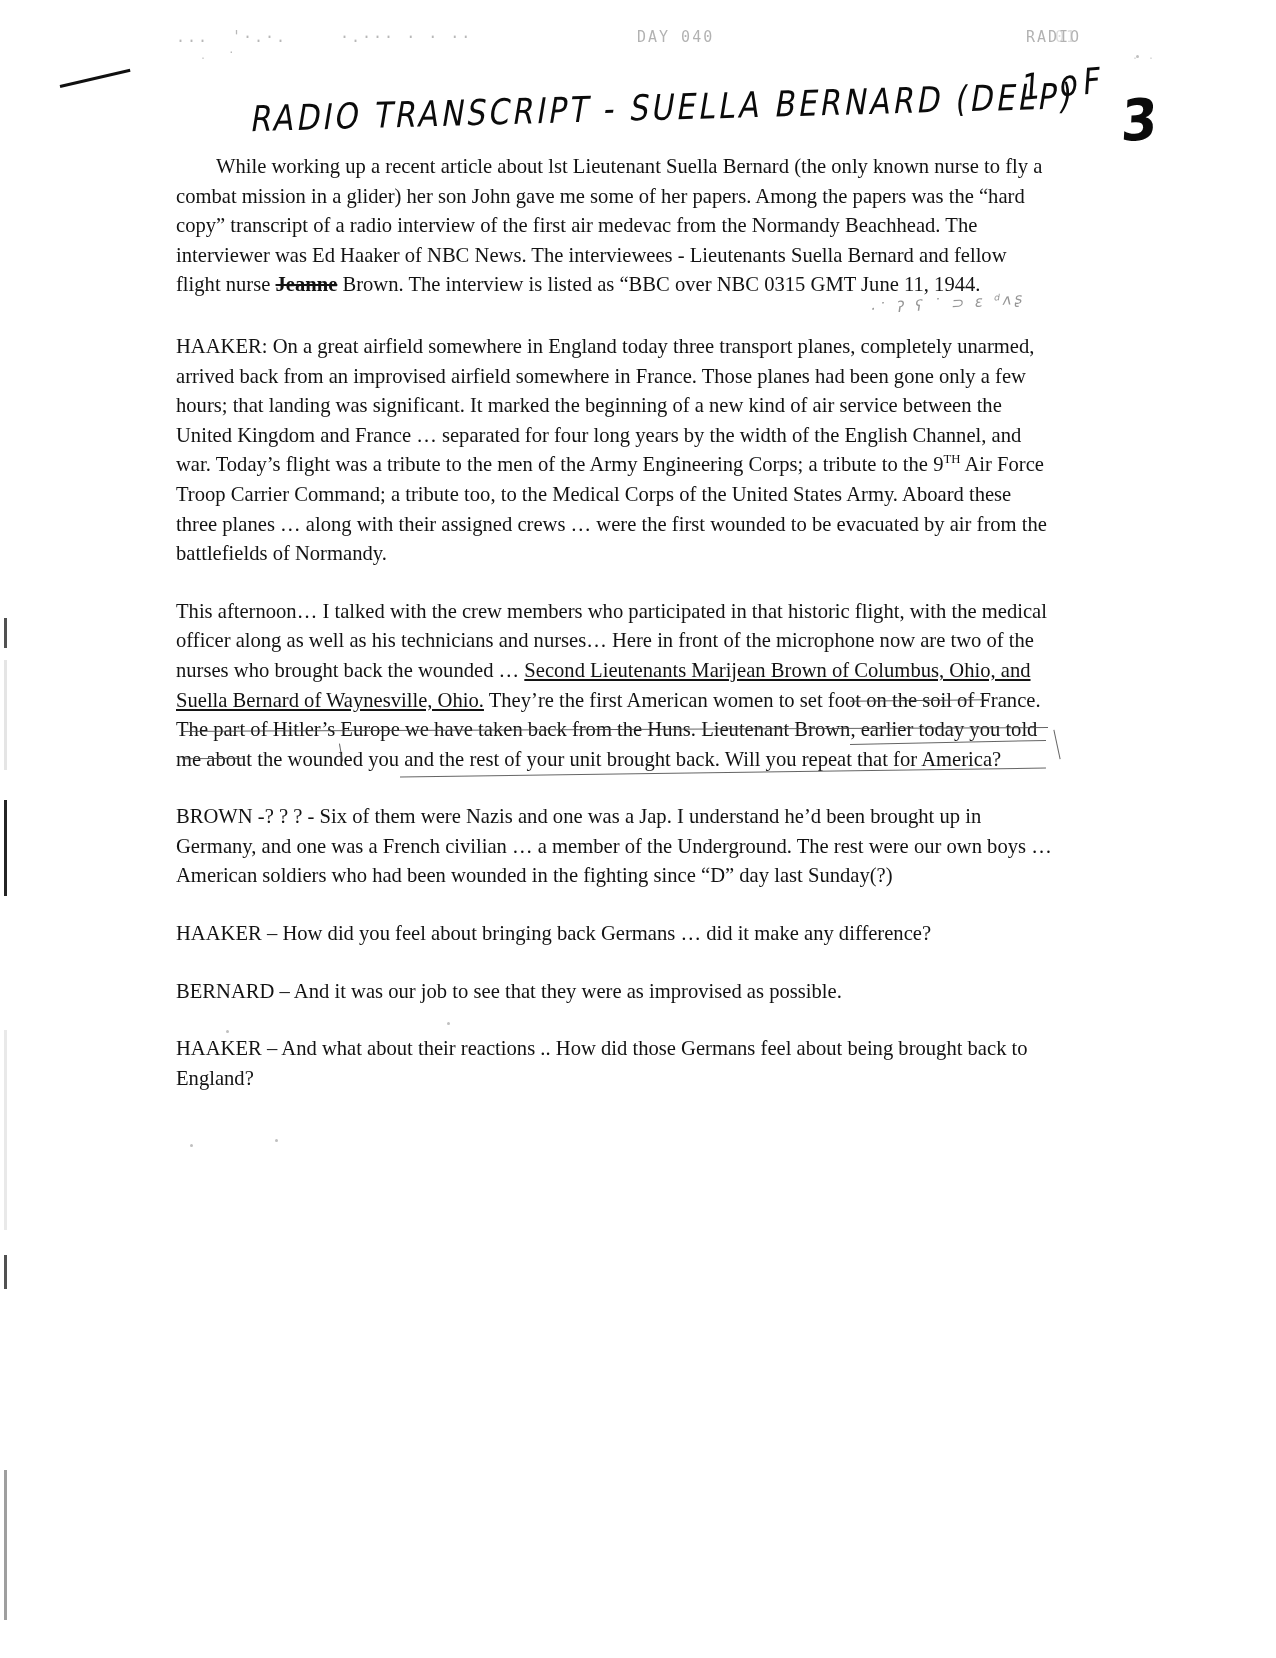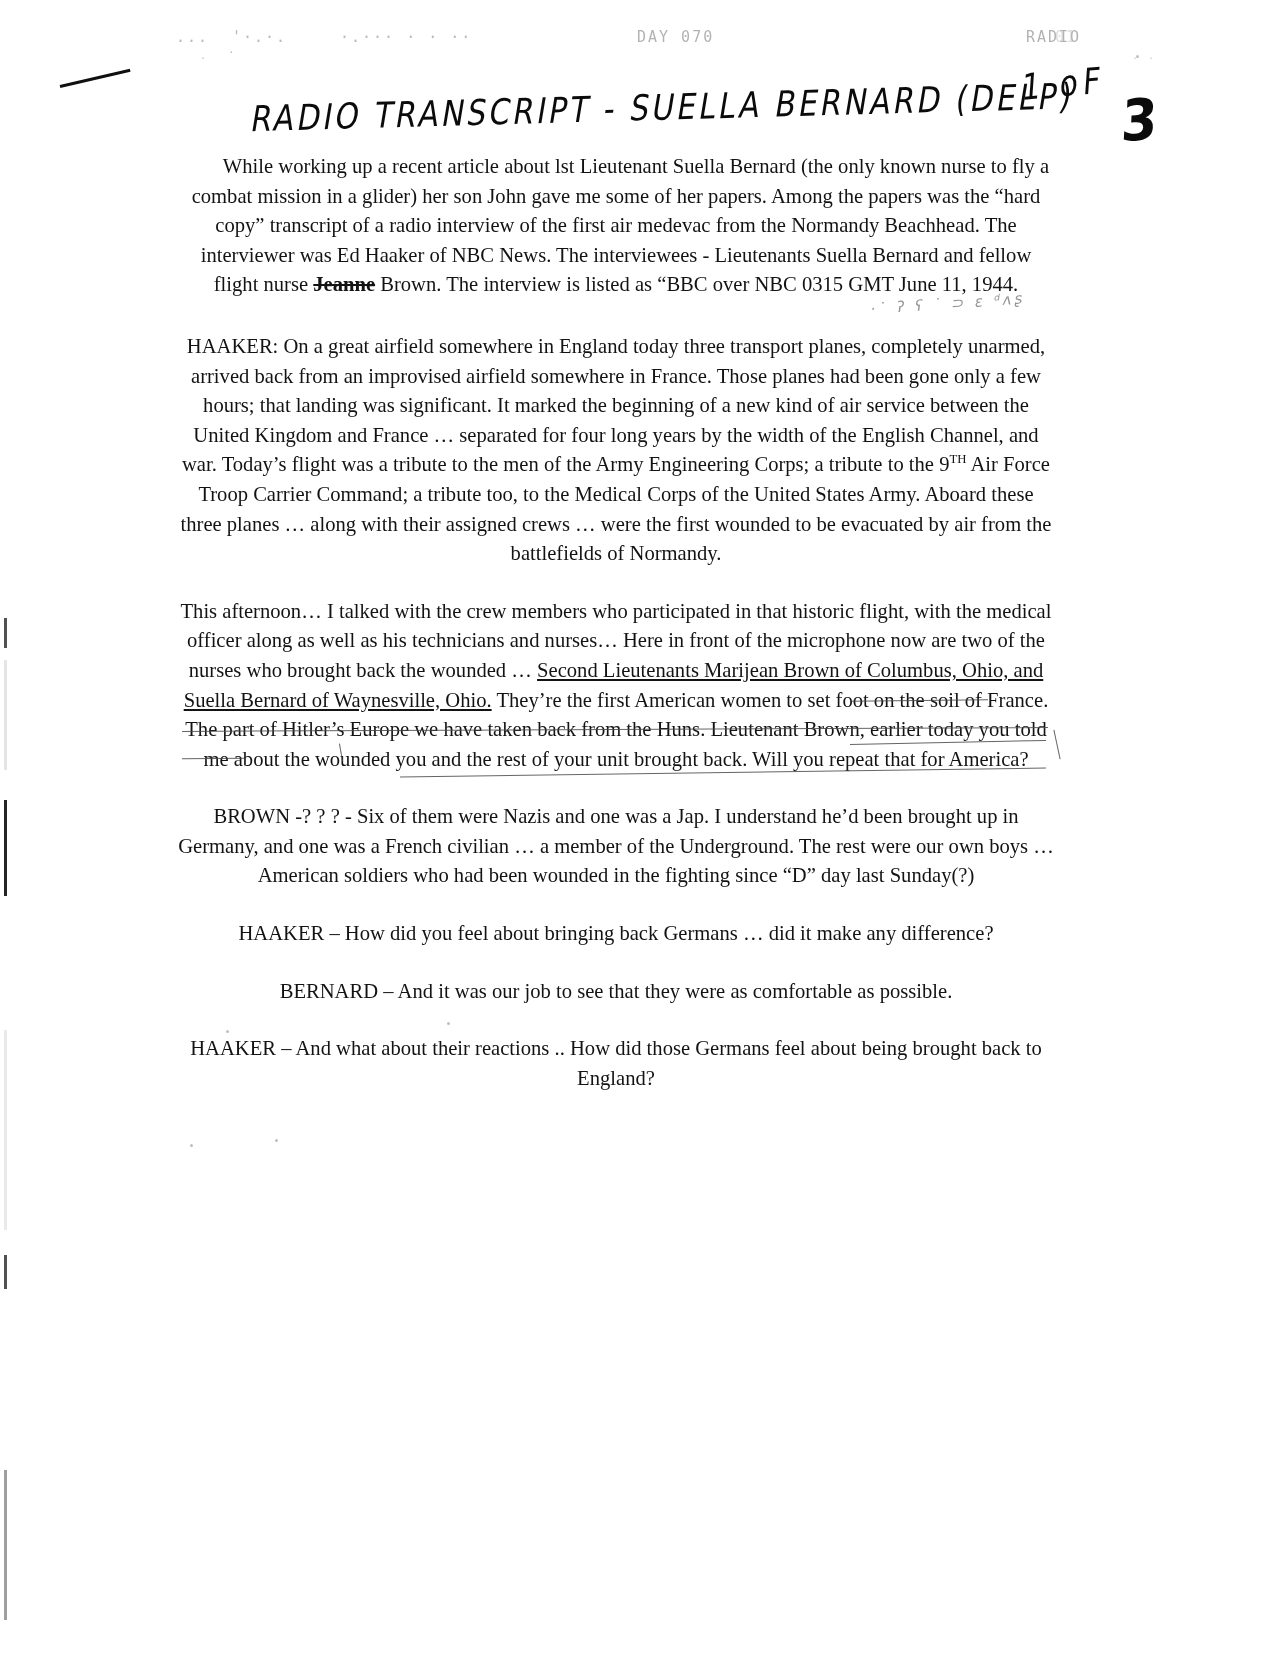--- a/index.html
+++ b/index.html
@@ -112,21 +112,21 @@
   }
 
   
   #body-text {
     position: absolute;
     left: 176px;
     top: 152px;
     width: 880px;
     font-size: 20.6px;
     line-height: 29.6px;
-    text-align: center;
+    text-align: left;
     color: #131313;
   }
   #body-text p {
     margin: 0 0 28px 0;
     text-indent: 0;
   }
   #body-text p.indent { text-indent: 40px; }
   #body-text p.lead { margin-bottom: 32px; }
   .u { text-decoration: underline; text-underline-offset: 2px; }
   .strike { text-decoration: line-through; font-weight: 700; }
@@ -163,21 +163,21 @@
   <div class="scan-edge e1"></div>
   <div class="scan-edge e2"></div>
   <div class="scan-edge e6"></div>
   <div class="scan-edge e3"></div>
   <div class="scan-edge e4"></div>
 
   <div class="fax-header">
     <span class="fh-a">...</span>
     <span class="fh-b">'·.·.</span>
     <span class="fh-c">·.··· · · ··</span>
-    <span class="fh-d">DAY 070</span>
+    <span class="fh-d">DAY 040</span>
     <span class="fh-e">RADIO</span>
     <span class="fh-f">01</span>
     <span class="fh-speck1">.</span>
     <span class="fh-speck2">·</span>
     <span class="fh-speck3">. .</span>
   </div>
 
   <div id="hw-stroke"></div>
 
   <div class="hand" id="hw-title">RADIO TRANSCRIPT - SUELLA BERNARD (DELP)</div>
@@ -190,21 +190,21 @@
   <div id="body-text">
 
     <p class="indent lead"><span>While working up a recent article about lst Lieutenant Suella Bernard (the only known nurse to fly a combat mission in a glider) her son John gave me some of her papers. Among the papers was the “hard copy” transcript of a radio interview of the first air medevac from the Normandy Beachhead.  The interviewer was Ed Haaker of NBC News. The interviewees - Lieutenants Suella Bernard and fellow flight nurse </span><span class="strike">Jeanne</span><span> Brown. The interview is listed as “BBC over NBC  0315 GMT June 11, 1944.</span></p>
 
     <p><span>HAAKER:  On a great airfield somewhere in England today three transport planes, completely unarmed, arrived back from an improvised airfield somewhere in France. Those planes had been gone only a few hours; that landing was significant.  It marked the beginning of a new kind of air service between the United Kingdom and France … separated for four long years by the width of the English Channel, and war.  Today’s flight was a tribute to the men of the Army Engineering Corps; a tribute to the  9</span><sup>TH</sup><span> Air Force Troop Carrier Command; a tribute  too, to the Medical Corps of the United States Army.  Aboard these three planes … along with their assigned crews … were the first wounded to be evacuated by air from the battlefields of Normandy.</span></p>
 
     <p><span>This afternoon… I talked with the crew members who participated in that historic flight, with the medical officer along as well as his technicians and nurses… Here in front of the microphone now are two of the nurses who brought back the wounded … </span><span class="u">Second Lieutenants Marijean Brown of Columbus, Ohio, and Suella Bernard of Waynesville, Ohio.</span><span>  They’re the first American women to set foot on the soil of France.  The part of Hitler’s Europe we have taken back from the Huns.  Lieutenant Brown, earlier today you told me about the wounded you and the rest of your unit brought back.  Will you repeat that for America?</span></p>
 
     <p>BROWN  -? ? ? - Six of them were Nazis and one was a Jap.  I understand he’d been brought up in Germany, and one was a French civilian … a member of the Underground. The rest were our own boys … American soldiers who had been wounded in the fighting since “D” day last Sunday(?)</p>
     <p>HAAKER – How did you feel about bringing back Germans … did it make any difference?</p>
-    <p>BERNARD – And it was our job to see that they were as comfortable as possible.</p>
+    <p>BERNARD – And it was our job to see that they were as improvised as possible.</p>
     <p>HAAKER – And what about their reactions .. How did those Germans feel about being brought back to England?</p>
   </div>
 
   <div class="pencil p1"></div>
   <div class="pencil p2"></div>
   <div class="pencil p3"></div>
   <div class="pencil p4"></div>
   <div class="pencil p5"></div>
   <div class="pencil p6"></div>
   <div class="pencil p7"></div>

